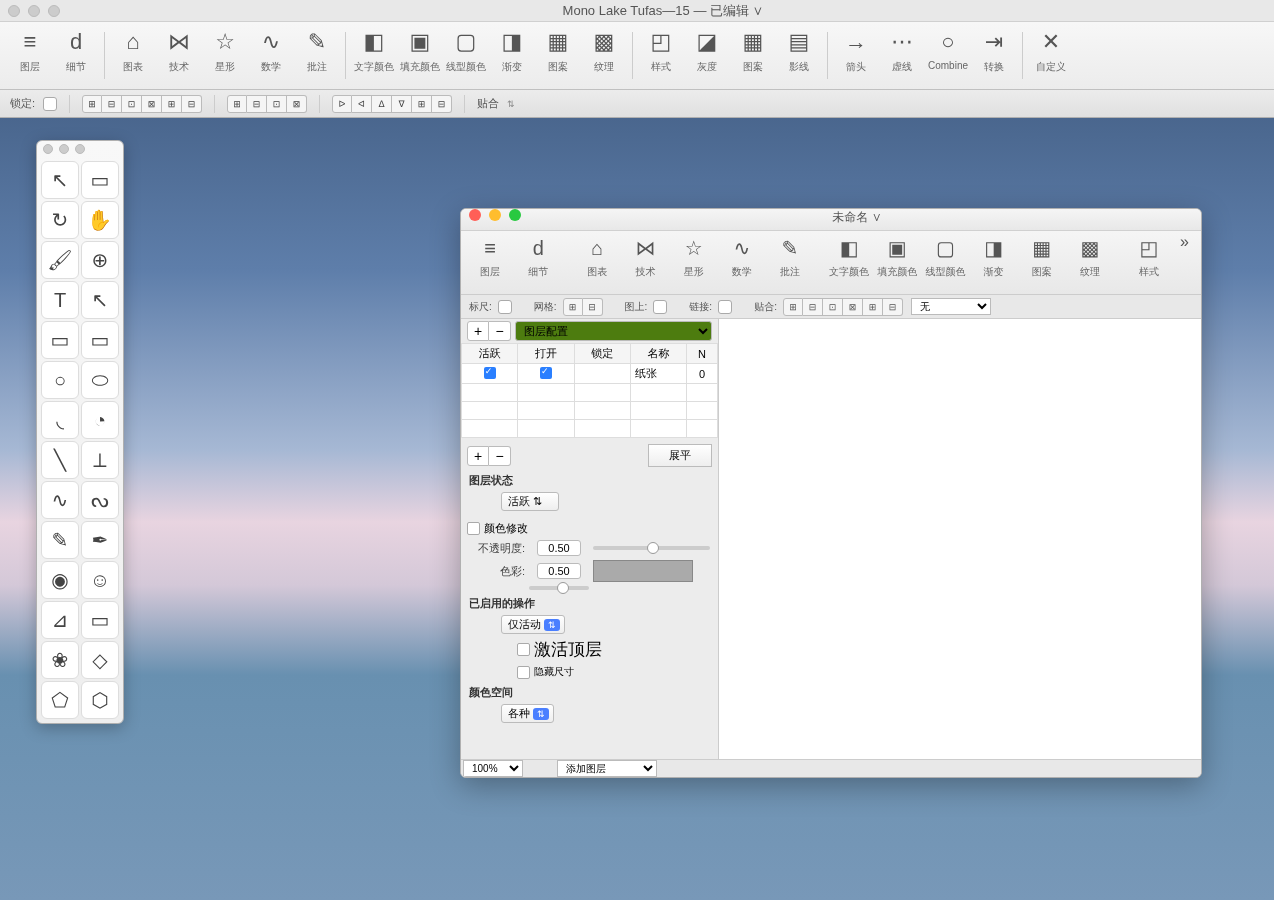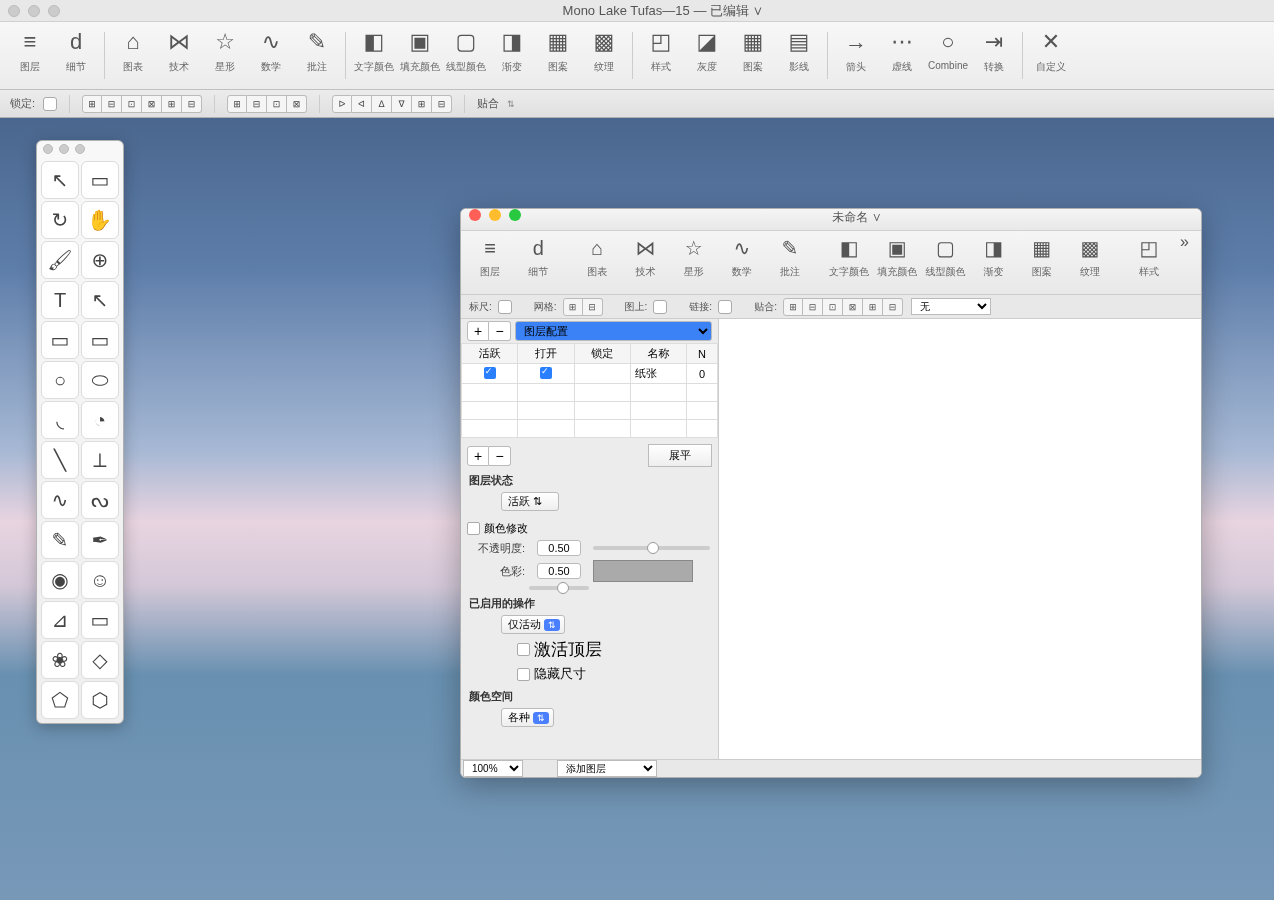--- a/index.html
+++ b/index.html
@@ -48,21 +48,21 @@
 .insp-right { flex: 1; background: #fff; }
 .insp-footer { height: 18px; background: #e8e8e8; border-top: 1px solid #ccc; display: flex; align-items: center; font-size: 10px; }
 .footer-select { border: 1px solid #bbb; background: #fff; font-size: 10px; padding: 1px 4px; margin: 0 2px; }
 
 .left-row { display: flex; align-items: center; padding: 2px 6px; gap: 4px; }
 .plus-minus { display: flex; }
 .pm-btn { width: 22px; height: 20px; border: 1px solid #bbb; background: #fff; font-size: 14px; display: flex; align-items: center; justify-content: center; cursor: pointer; }
 .pm-btn + .pm-btn { border-left: none; }
 .pm-btn:first-child { border-radius: 3px 0 0 3px; }
 .pm-btn:last-child { border-radius: 0 3px 3px 0; }
-.config-select { flex: 1; border: 1px solid #bbb; border-radius: 3px; background: #3b82f6; font-size: 11px; padding: 2px 4px; }
+.config-select { flex: 1; border: 1px solid #bbb; border-radius: 3px; background: #4d7c0f; font-size: 11px; padding: 2px 4px; }
 .layer-table { width: 100%; border-collapse: collapse; font-size: 11px; background: #fff; }
 .layer-table th { background: #f5f5f5; border: 1px solid #ddd; padding: 2px 4px; font-weight: normal; text-align: center; }
 .layer-table td { border: 1px solid #ddd; padding: 2px 4px; height: 18px; text-align: center; }
 .mini-cb { width: 12px; height: 12px; background: #2a7fff; border-radius: 2px; display: inline-block; position: relative; }
 .mini-cb::after { content: "✓"; color: #fff; font-size: 9px; position: absolute; top: -1px; left: 1px; }
 .section-label { font-size: 11px; color: #333; font-weight: bold; padding: 4px 8px 2px; }
 .field-row { display: flex; align-items: center; padding: 2px 8px; gap: 12px; font-size: 11px; }
 .field-label { width: 56px; text-align: right; color: #444; }
 .field-input { width: 44px; border: 1px solid #bbb; border-radius: 3px; padding: 1px 3px; font-size: 11px; text-align: center; }
 .slider { flex: 1; height: 4px; background: #ccc; border-radius: 2px; position: relative; }
@@ -436,21 +436,21 @@
       <div class="section-label">已启用的操作</div>
       <div class="left-row" style="padding-left:24px;">
         <span class="dropdown" style="padding-right:4px;"><span>仅活动</span> <span class="dropdown-blue">⇅</span></span>
       </div>
       <div class="left-row" style="padding-left:56px;">
         <span class="cb-inline"></span>
         <span style="font-size:17px;">激活顶层</span>
       </div>
       <div class="left-row" style="padding-left:56px;">
         <span class="cb-inline"></span>
-        <span style="font-size:13px;">隐藏尺寸</span>
+        <span style="font-size:10px;">隐藏尺寸</span>
       </div>
       <div class="section-label">颜色空间</div>
       <div class="left-row" style="padding-left:24px;">
         <span class="dropdown" style="padding-right:4px;"><span>各种</span> <span class="dropdown-blue">⇅</span></span>
       </div>
     </div>
     <div class="insp-right"></div>
   </div>
   <div class="insp-footer">
     <select class="footer-select" style="width:60px;"><option>100%</option></select>

